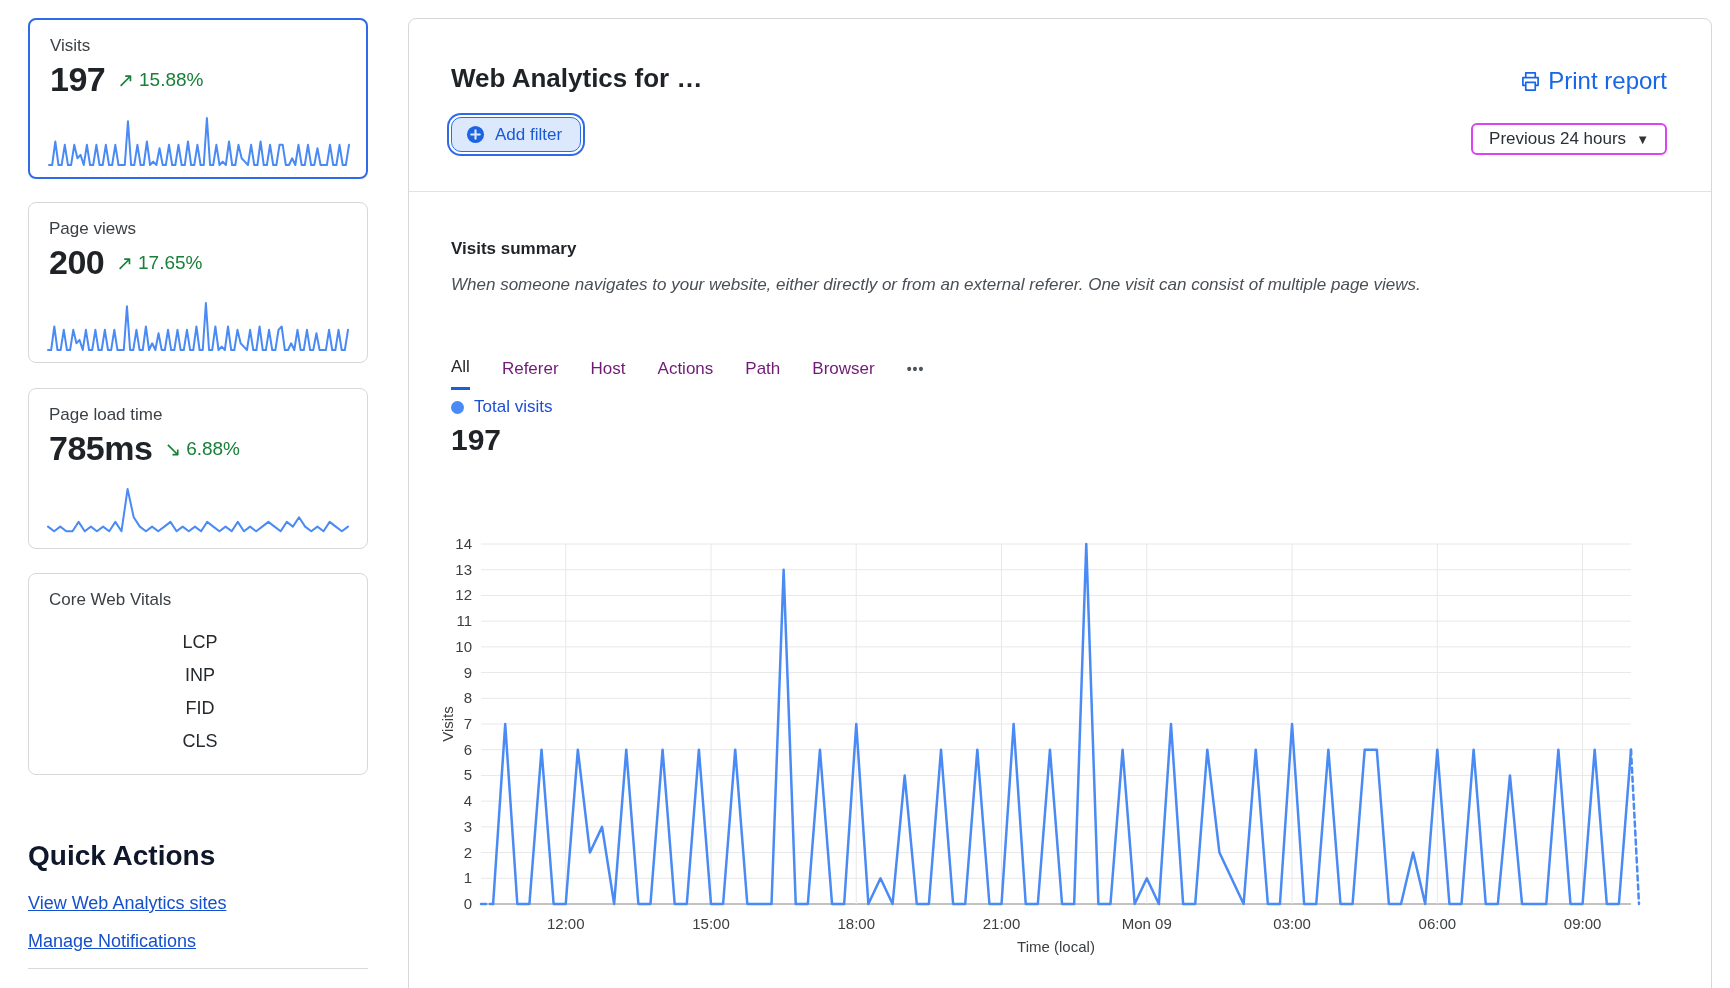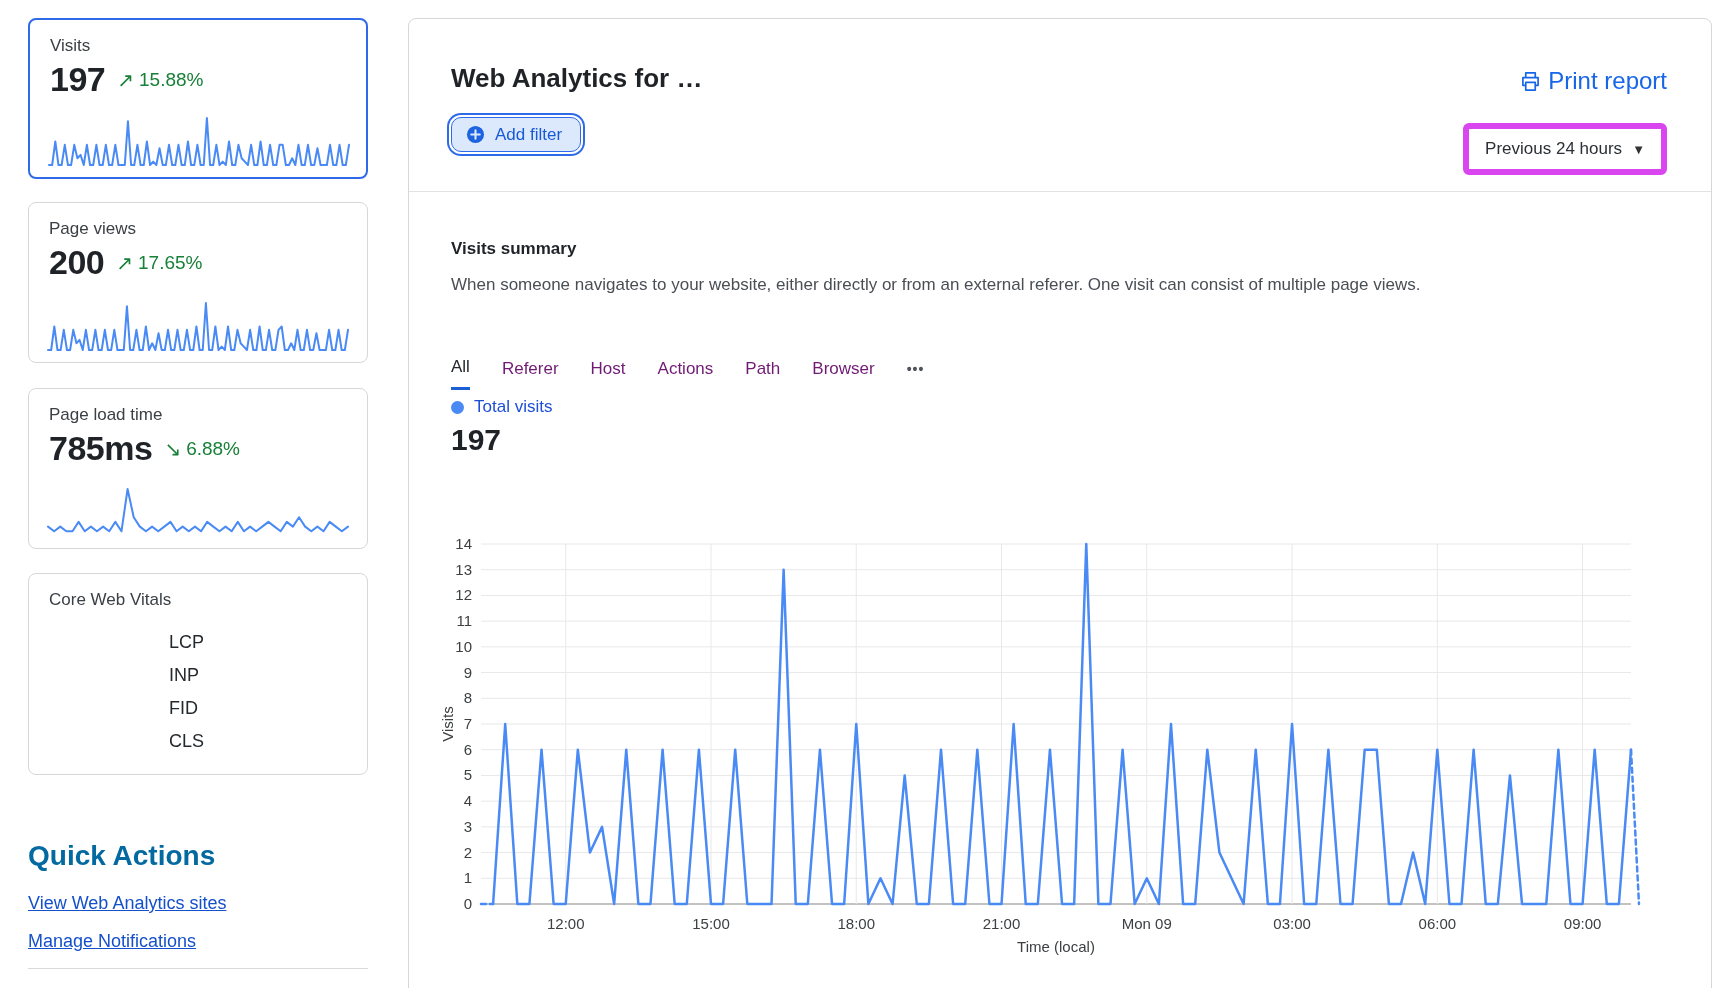--- a/index.html
+++ b/index.html
@@ -13,48 +13,48 @@
     border:1px solid #d5d7da; border-radius:8px; background:#fff; cursor:pointer; }
   .metric-card.selected { border:2px solid #2f6be8; }
   .metric-card .m-label { position:absolute; left:20px; top:16px; font-size:17px; color:#3b4045; }
   .metric-card .m-valrow { position:absolute; left:20px; top:40px; display:flex; align-items:center; gap:12px; }
   .metric-card .m-value { font-size:34px; font-weight:bold; color:#1f2328; letter-spacing:-0.5px; }
   .metric-card .m-trend { font-size:19px; color:#188038; display:flex; align-items:center; gap:5px; }
   .metric-card .m-arrow { font-size:20px; }
   .metric-card svg.spark { position:absolute; left:18px; bottom:10px; }
 
   .cwv-card { position:absolute; left:0; top:573px; width:340px; height:202px;
-    border:1px solid #d5d7da; border-radius:8px; background:#fff; }
+    border:1px solid #d5d7da; border-radius:8px; background:#fff;text-align:center; }
   .cwv-card .m-label { position:absolute; left:20px; top:16px; font-size:17px; color:#3b4045; }
   .cwv-row { position:absolute; left:20px; width:302px; height:20px; display:flex; align-items:center;flex-direction:column; }
   .cwv-row .cwv-name { width:62px; font-size:18px; color:#24292e; }
   .cwv-row .cwv-bar { flex:1; height:19px; background:#34a853; border-radius:1px; }
 
-  .qa-title { position:absolute; left:0; top:840px; font-size:28px; font-weight:bold; color:#0369a1; }
+  .qa-title { position:absolute; left:0; top:840px; font-size:28px; font-weight:bold; color:#0f172a; }
   .qa-link { position:absolute; left:0; font-size:18px; color:#1550cc; text-decoration:underline; cursor:pointer; }
   .sidebar-divider { position:absolute; left:0; top:968px; width:340px; height:1px; background:#d9d9d9; }
 
   
   .main-card { position:absolute; left:408px; top:18px; width:1304px; height:1000px;
     border:1px solid #d5d7da; border-radius:8px; background:#fff; }
   .main-title { position:absolute; left:42px; top:44px; font-size:26px; font-weight:bold; color:#1f2328; }
   .print-link { position:absolute; right:44px; top:48px; display:flex; align-items:center; gap:8px;
     color:#1766e8; font-size:24px; cursor:pointer; }
   .add-filter { position:absolute; left:42px; top:98px; height:35px; padding:0 18px 0 14px;
     display:flex; align-items:center; gap:10px; background:#dce9fd; border:1px solid #2f6be8;
     border-radius:10px; box-shadow:0 0 0 2px #ffffff, 0 0 0 4px #2f6be8; cursor:pointer;
     font-size:17px; color:#1759d6; }
-  .range-btn { position:absolute; right:44px; top:104px; height:52px; padding:0 16px;
-    display:flex; align-items:center; gap:10px; background:#fff; border:6px solid #d946ef;
+  .range-btn { position:absolute; right:44px; top:104px; height:32px; padding:0 16px;
+    display:flex; align-items:center; gap:10px; background:#fff; border:2px solid #d946ef;
     border-radius:6px; font-size:17px; color:#2b3036; cursor:pointer; }
   .range-caret { font-size:13px; color:#333; }
   .header-divider { position:absolute; left:0; top:172px; width:100%; height:1px; background:#e2e2e2; }
 
   .section-title { position:absolute; left:42px; top:220px; font-size:17px; font-weight:bold; color:#1f2328; }
-  .section-desc { position:absolute; left:42px; top:256px; font-size:17px; color:#4a4f55; }
+  .section-desc { position:absolute; left:42px; top:256px; font-size:17px; color:#4a4f55;font-style:italic; }
 
   .tabs { position:absolute; left:42px; top:304px; display:flex; align-items:center; gap:32px;margin-top:34px; }
   .tab { font-size:17px; color:#701a75; cursor:pointer; padding-bottom:10px; }
   .tab.active { color:#24292e; border-bottom:3px solid #1a5fd3; }
   .tabs-more { font-size:14px; font-weight:bold; color:#4e545b; letter-spacing:1px; cursor:pointer; padding-bottom:10px; }
 
   .legend { position:absolute; left:42px; top:378px; display:flex; align-items:center; gap:10px; }
   .legend-dot { width:13px; height:13px; border-radius:50%; background:#4a8af5; }
   .legend-label { font-size:17px; color:#1d4ed8; }
   .summary-total { position:absolute; left:42px; top:404px; font-size:30px; font-weight:bold; color:#1f2328; }

